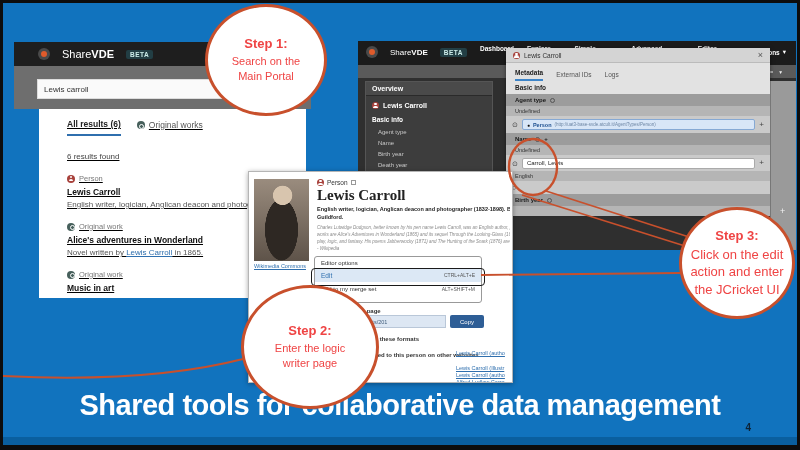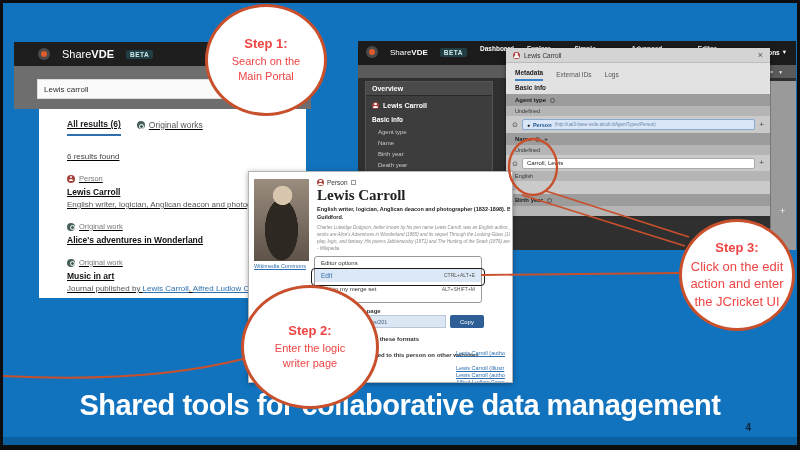--- a/index.html
+++ b/index.html
@@ -108,21 +108,21 @@
   .rec-ico{width:6px;height:6px;background:#cfcfcf;border:1px solid #aaa;display:inline-block;}
   .dside{position:absolute;left:207px;width:70px;font-size:5.5px;white-space:nowrap;}
 
   
   .annot-svg{position:absolute;left:0;top:0;width:800px;height:450px;z-index:40;pointer-events:none;}
   .step{position:absolute;background:#fff;border:3px solid #C8502C;border-radius:50%;z-index:50;display:flex;flex-direction:column;align-items:center;justify-content:center;text-align:center;color:#ef4444;}
   .step .shead{font-weight:bold;font-size:13px;margin-bottom:3px;}
   .step .sline{font-size:11px;line-height:1.35;}
   .step1{left:202px;top:1px;width:122px;height:112px;}
   .step2{left:238px;top:282px;width:138px;height:124px;}
-  .step3{left:676px;top:216px;width:116px;height:112px;}
+  .step3{left:676px;top:204px;width:116px;height:112px;}
   .step3 .sline{font-size:13px;}
 </style>
 </head>
 <body>
 
 <div class="slide">
 
   <div class="abs portal">
     <div class="portal-header">
       <span class="brand">
@@ -149,20 +149,21 @@
           <span>Person</span>
         </div>
       <div class="rtitle">Lewis Carroll</div>
       <div class="rdesc">English writer, logician, Anglican deacon and photographer (1832-1898)</div>
 
       <div class="rtype">
           <span class="wicon"></span>
           <span>Original work</span>
         </div>
       <div class="rtitle">Alice's adventures in Wonderland</div>
+      <div class="rdesc"><span>Novel written by </span><span class="link">Lewis Carroll</span><span> in 1865.</span></div>
 
       <div class="rtype">
           <span class="wicon"></span>
           <span>Original work</span>
         </div>
       <div class="rtitle">Music in art</div>
       <div class="rdesc"><span>Journal published by </span><span class="link">Lewis Carroll</span><span>, </span><span class="link">Alfred Ludlow Carroll</span><span>, and</span></div>
     </div>
   </div>
 

